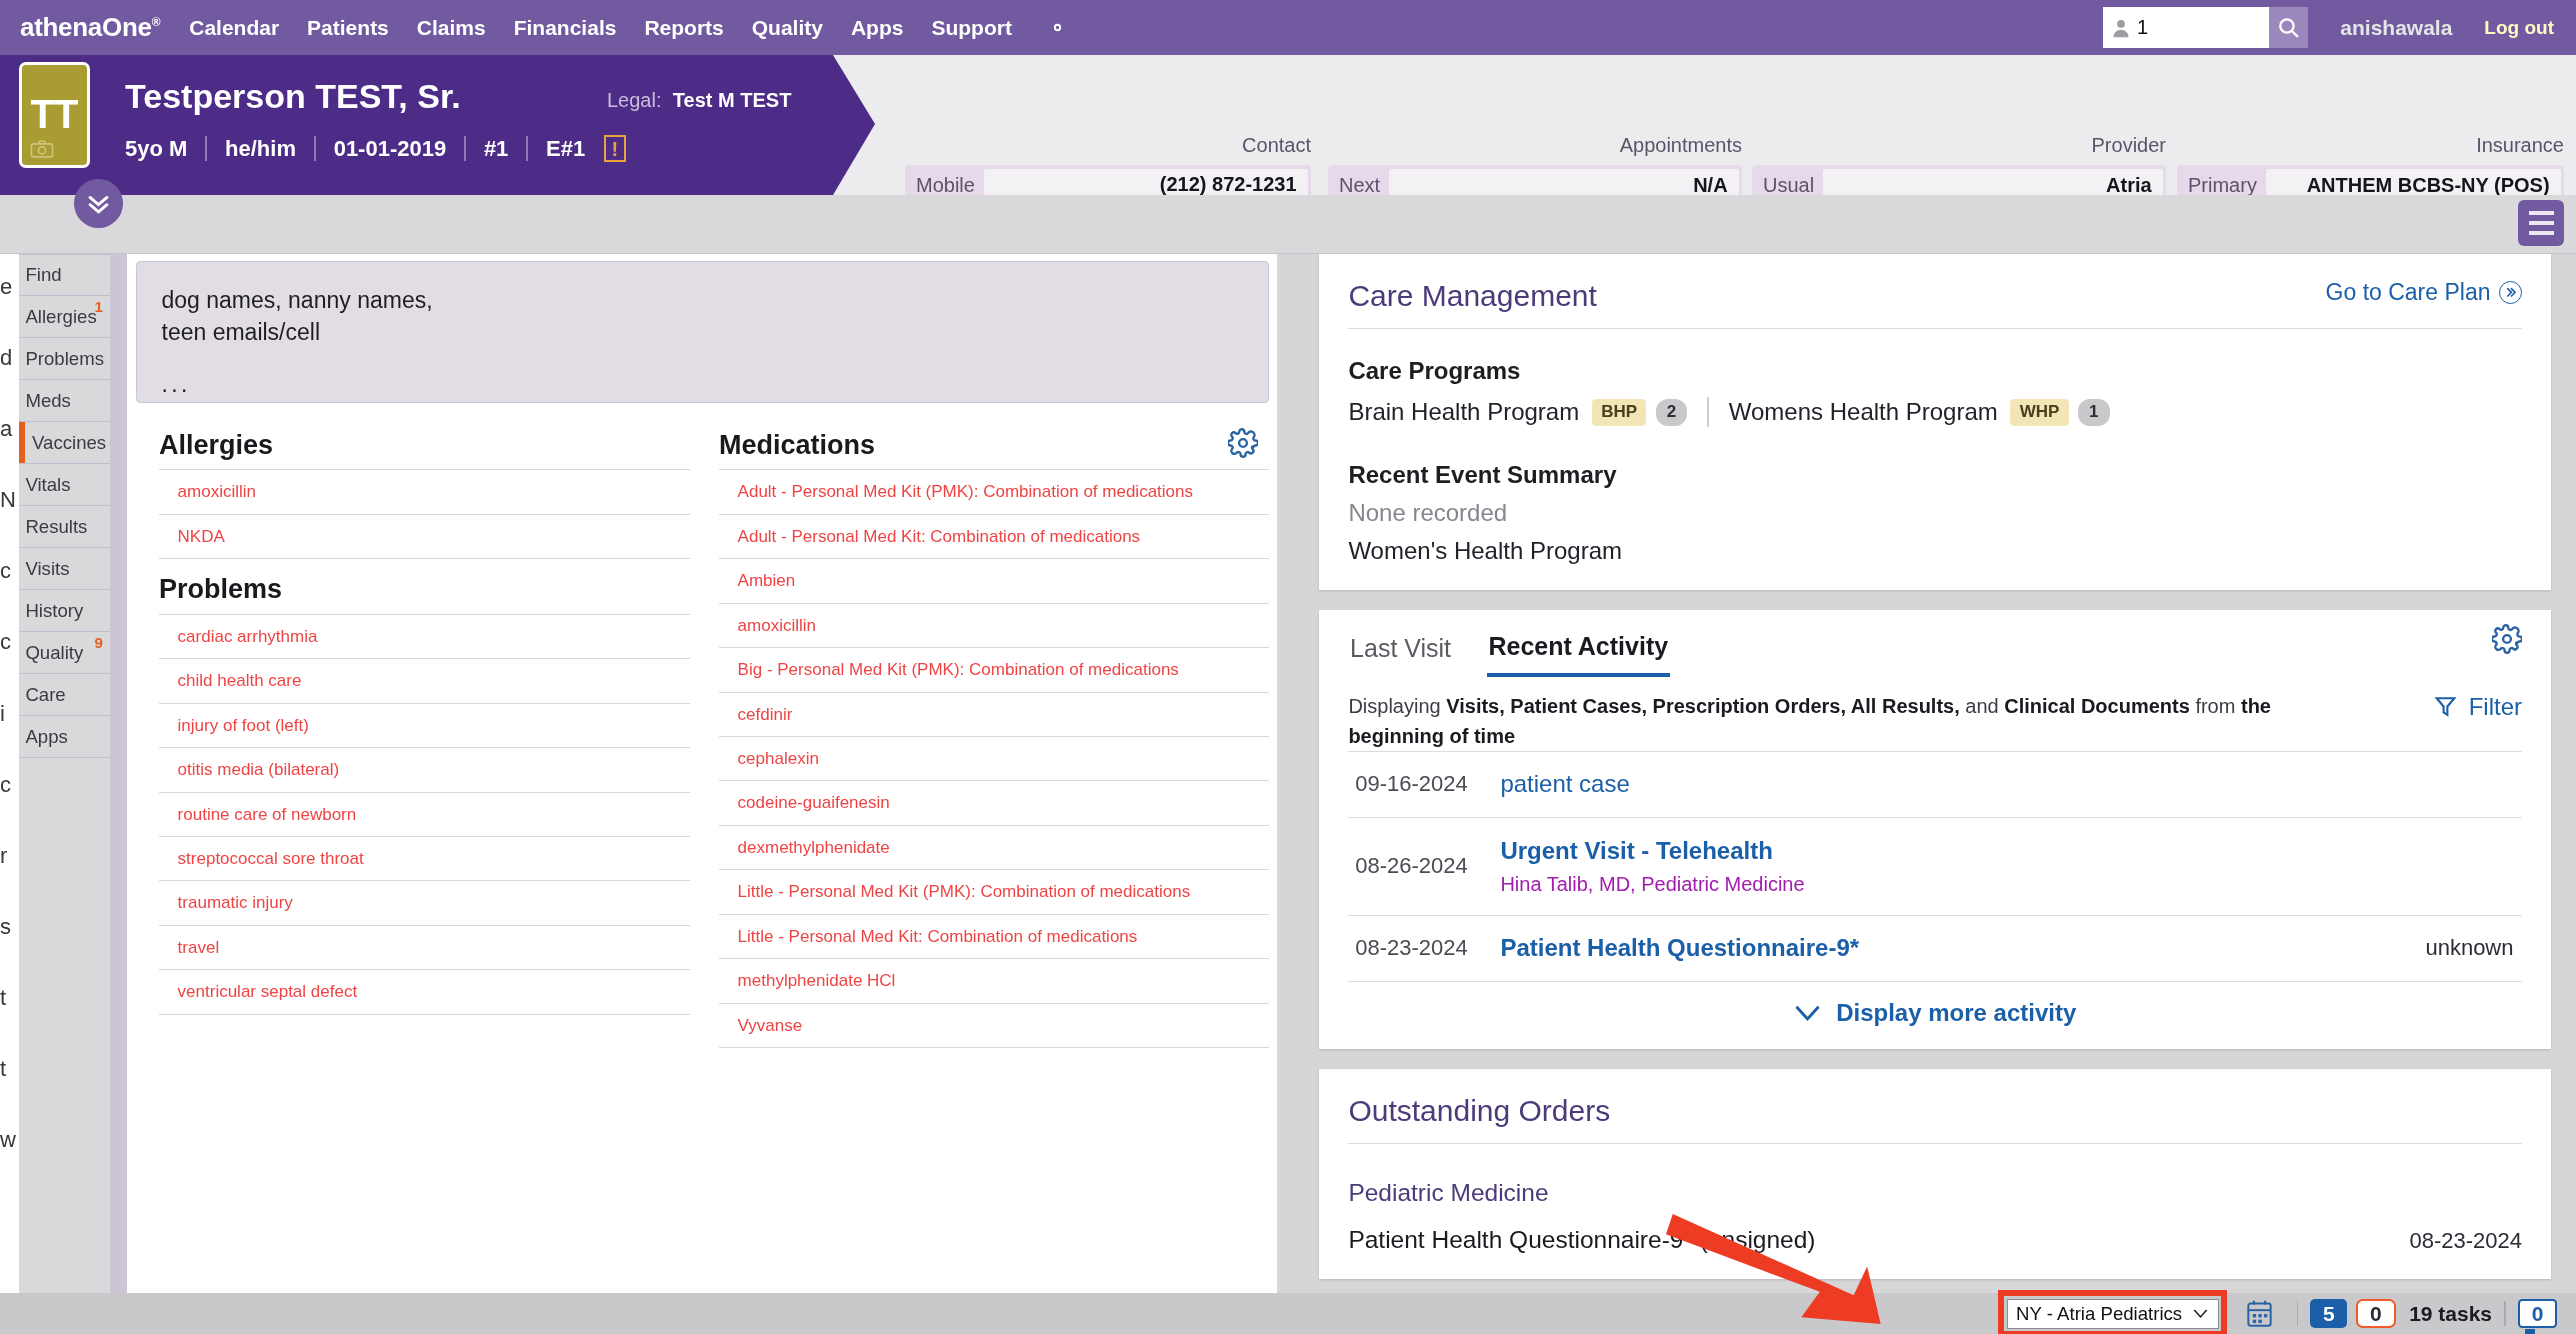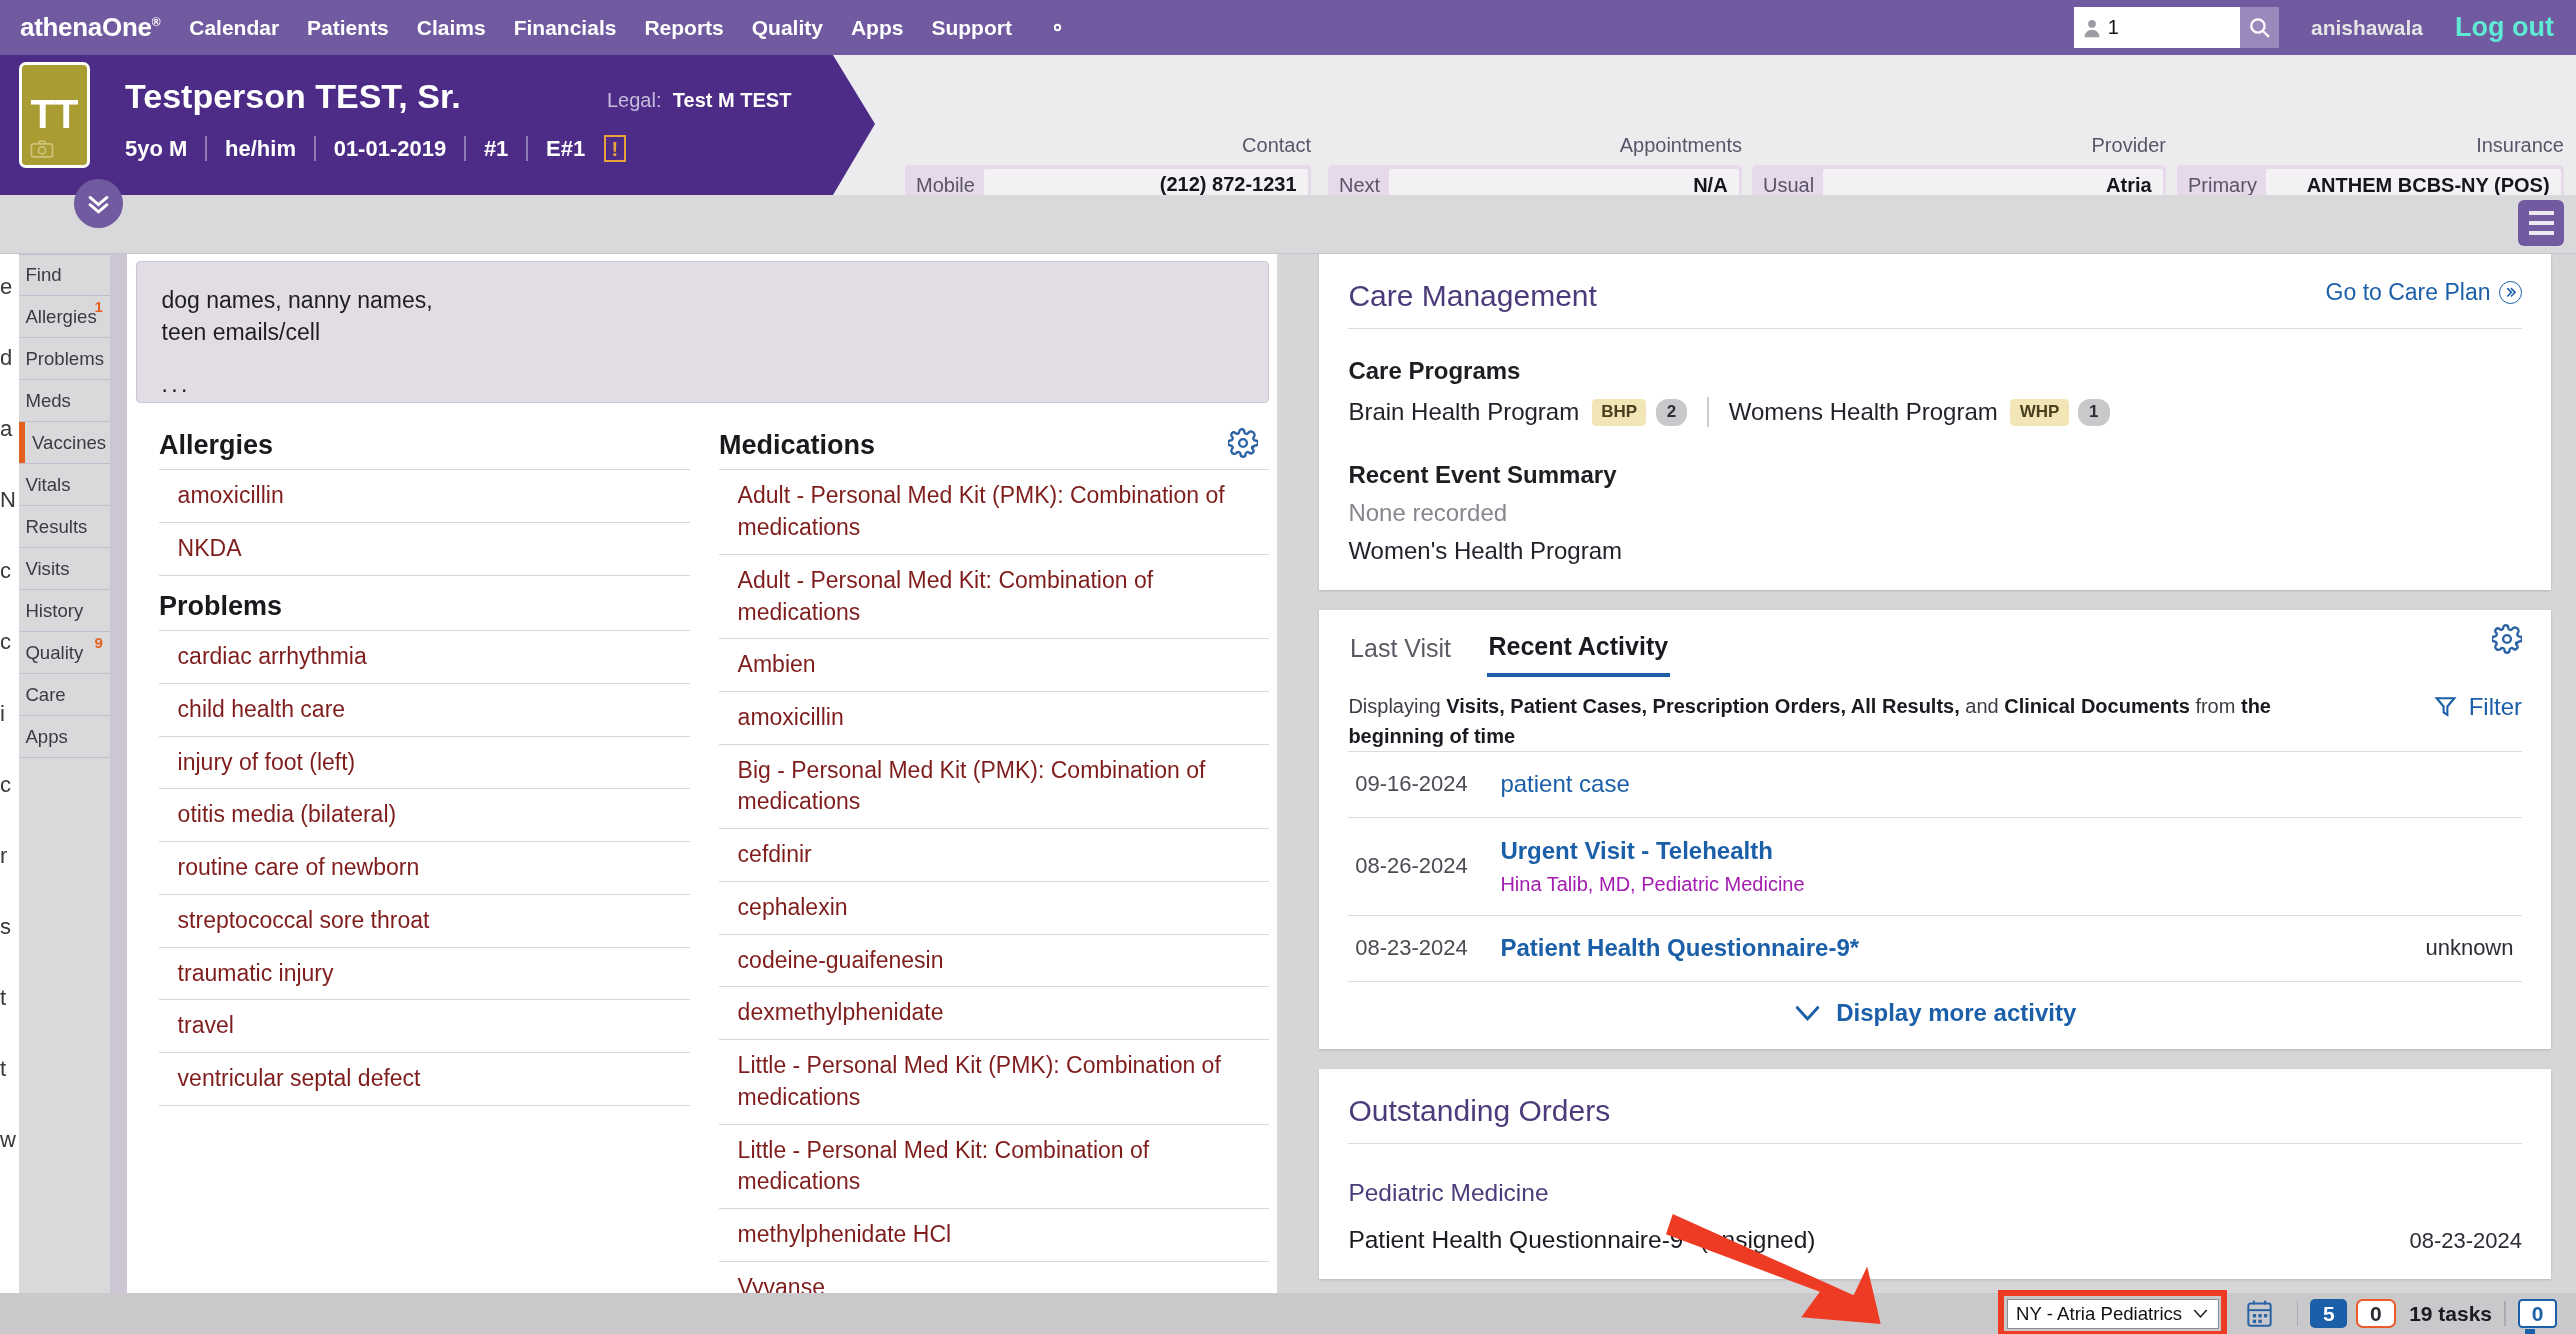--- a/index.html
+++ b/index.html
@@ -46,21 +46,21 @@
   #search-input {
     border: none; outline: none; width: 118px; height: 34px;
     font-size: 20px; font-family: "Liberation Sans", sans-serif;
     color: #111; background: transparent;
   }
   #search-btn {
     width: 39px; height: 41px; background: #9b89bd; cursor: pointer;
     display: flex; align-items: center; justify-content: center;
   }
   #username { font-size: 21px; font-weight: bold; color: #e5e5e5; margin-left: 32px; white-space: nowrap; cursor: pointer; }
-  #logout { font-size: 27px; font-weight: bold; color: #5eead4; margin-left: 32px; white-space: nowrap; cursor: pointer; }
+  #logout { font-size: 19px; font-weight: bold; color: #fef9c3; margin-left: 32px; white-space: nowrap; cursor: pointer; }
 
   
   #banner {
     position: absolute; left: 0; top: 55px; width: 2576px; height: 140px;
     background: #ececee;
   }
   #banner-purple {
     position: absolute; left: 0; top: 0; width: 875px; height: 140px;
     background: #4c2c86;
     clip-path: polygon(0 0, 833px 0, 875px 69px, 833px 140px, 0 140px);
@@ -184,21 +184,21 @@
   .sect-title {
     font-size: 27px; font-weight: bold; color: #1a1a1e;
     margin: 15px 0 8.5px 0;
   }
   #med-gear {
     position: absolute; right: 18.6px; top: 13.5px; width: 30px; height: 30px; cursor: pointer;
   }
   .li-row {
     border-top: 0.8px solid #d8d8da; padding: 10px 0 10px 18.6px;
   }
-  .li-row span { font-size: 23px; color: #7f1d1d; line-height: 1.38; display: block; }
+  .li-row span { font-size: 17px; color: #ef4444; line-height: 1.38; display: block; }
   #col-left .li-row:last-child { border-bottom: 0.8px solid #d8d8da; }
   #col-right .li-row:last-child { border-bottom: 0.8px solid #d8d8da; }
   #lp-scrollbar {
     position: absolute; left: 127px; bottom: 0; width: 1150px; height: 17px;
     background: #cbc5d4;
   }
 
   
   #mid-gap {
     position: absolute; left: 1277px; top: 254px; width: 39px; height: 1081px;

